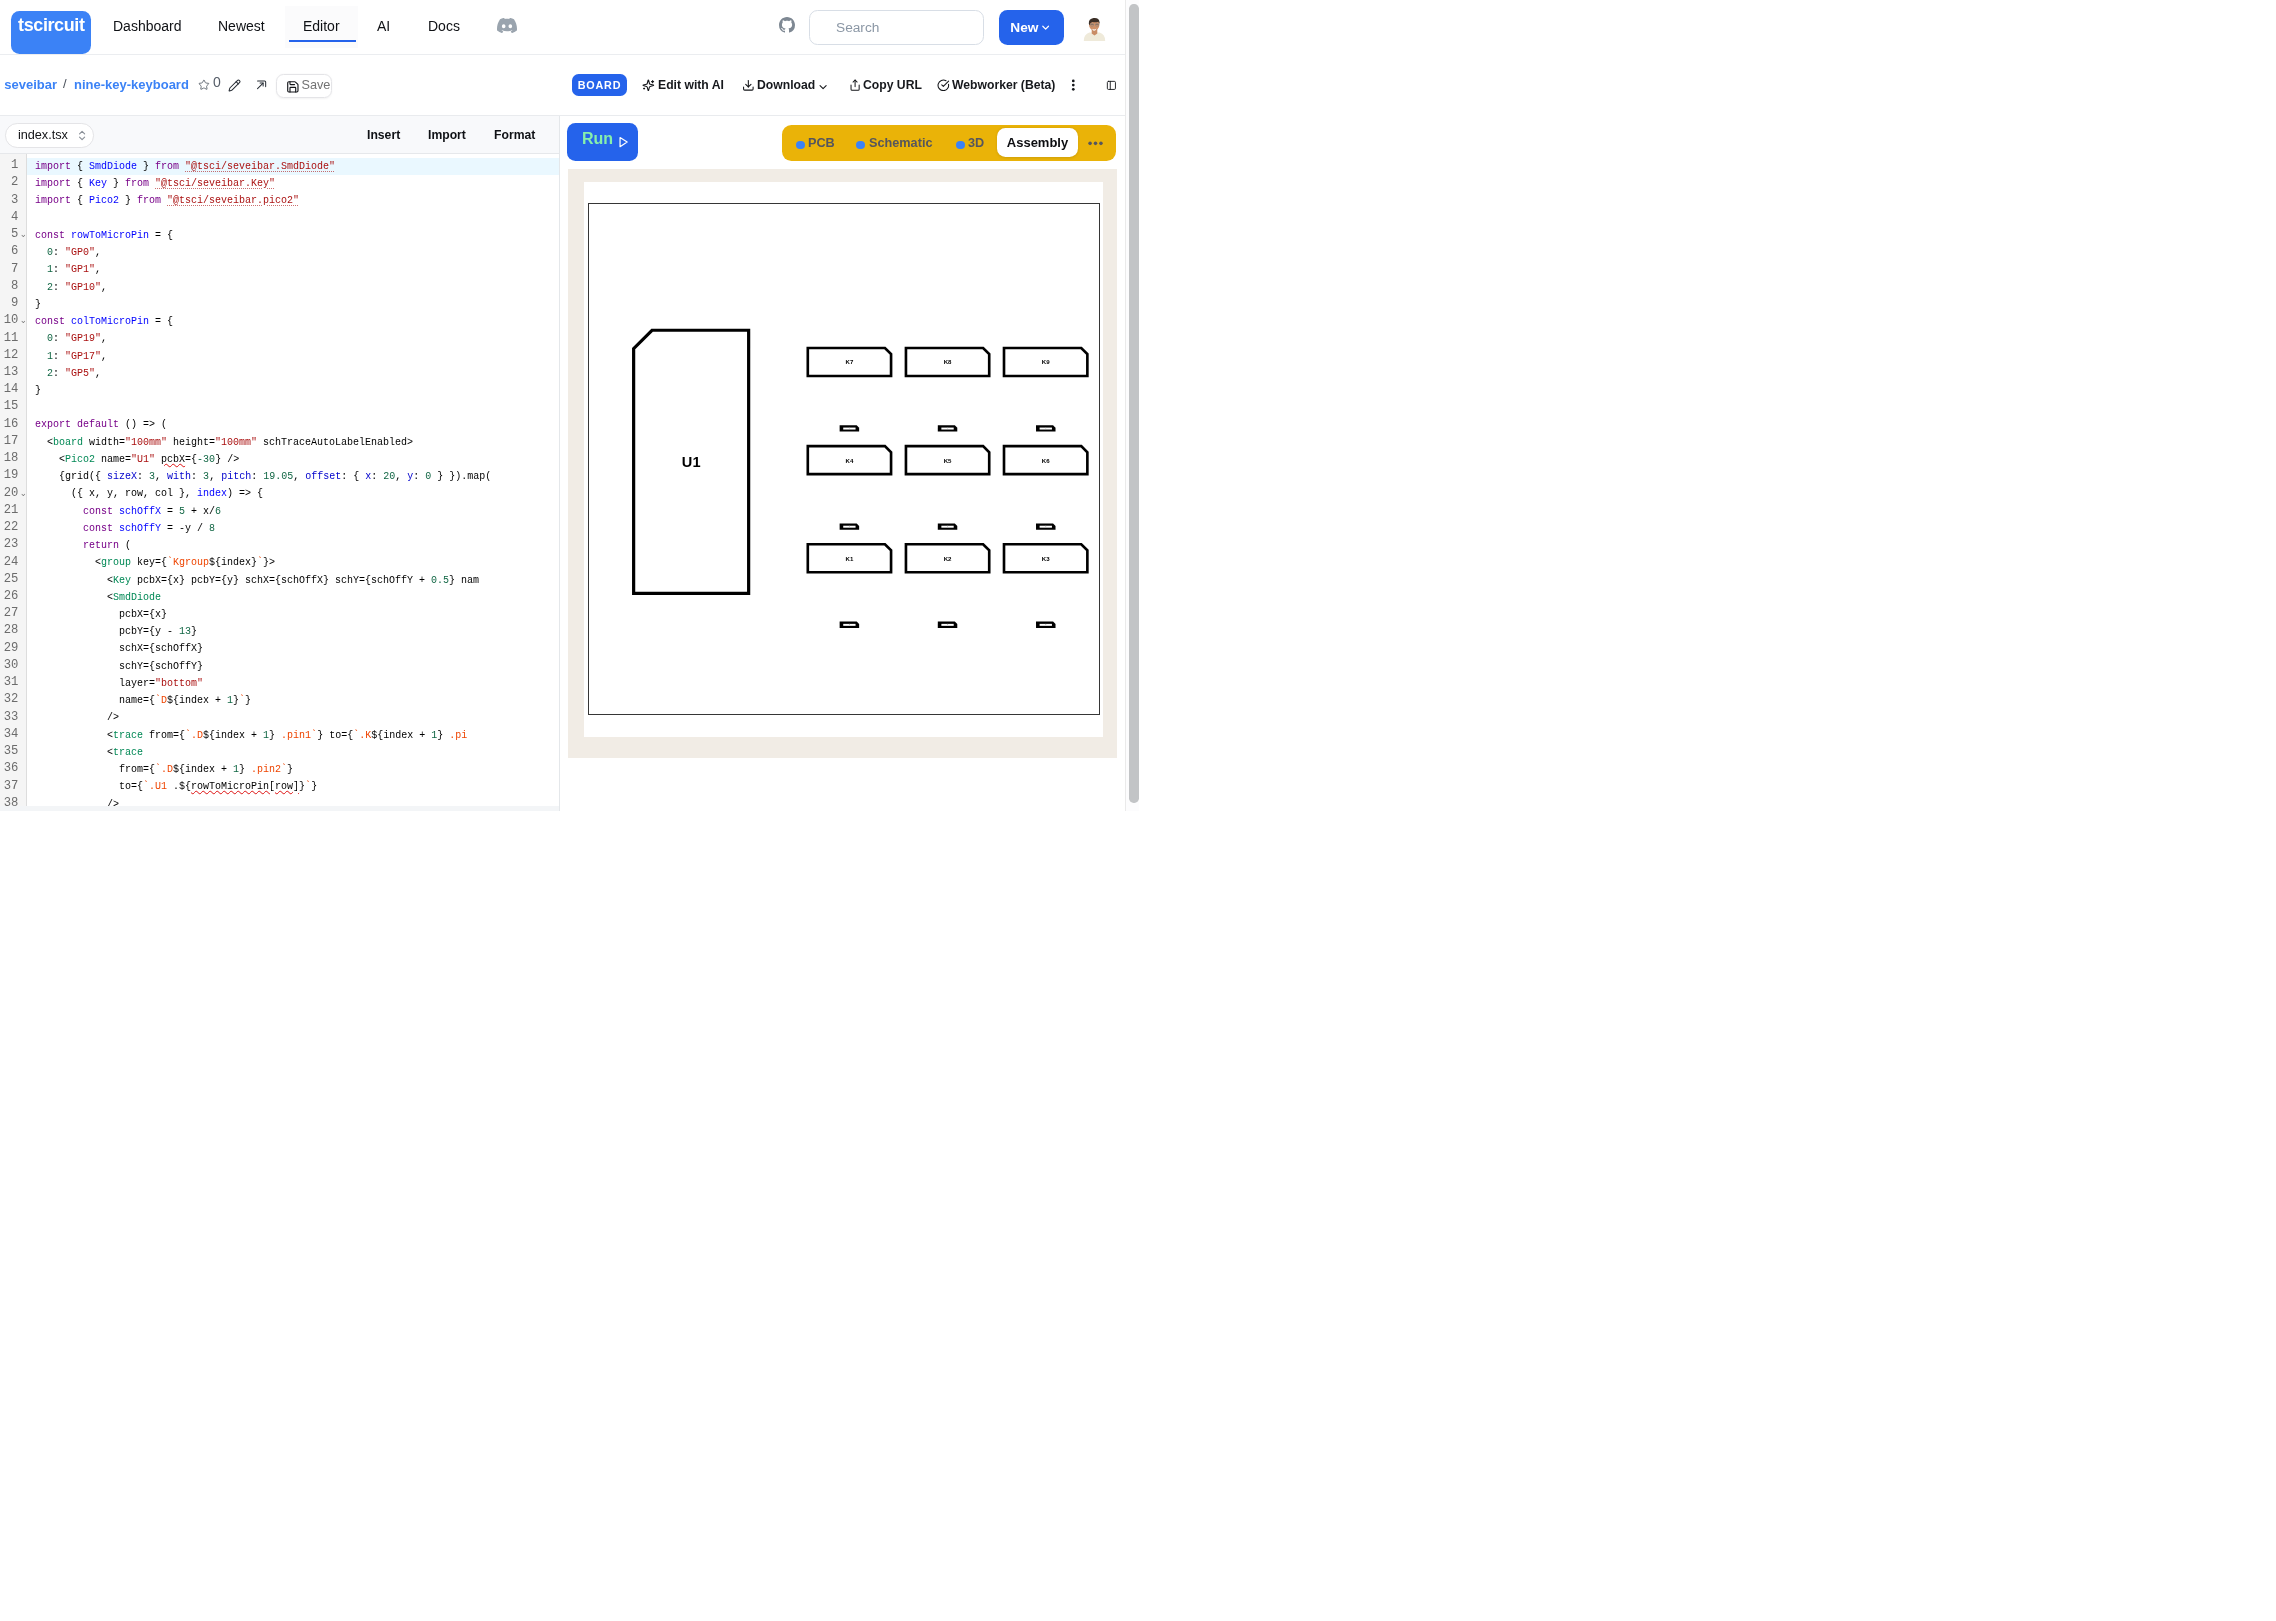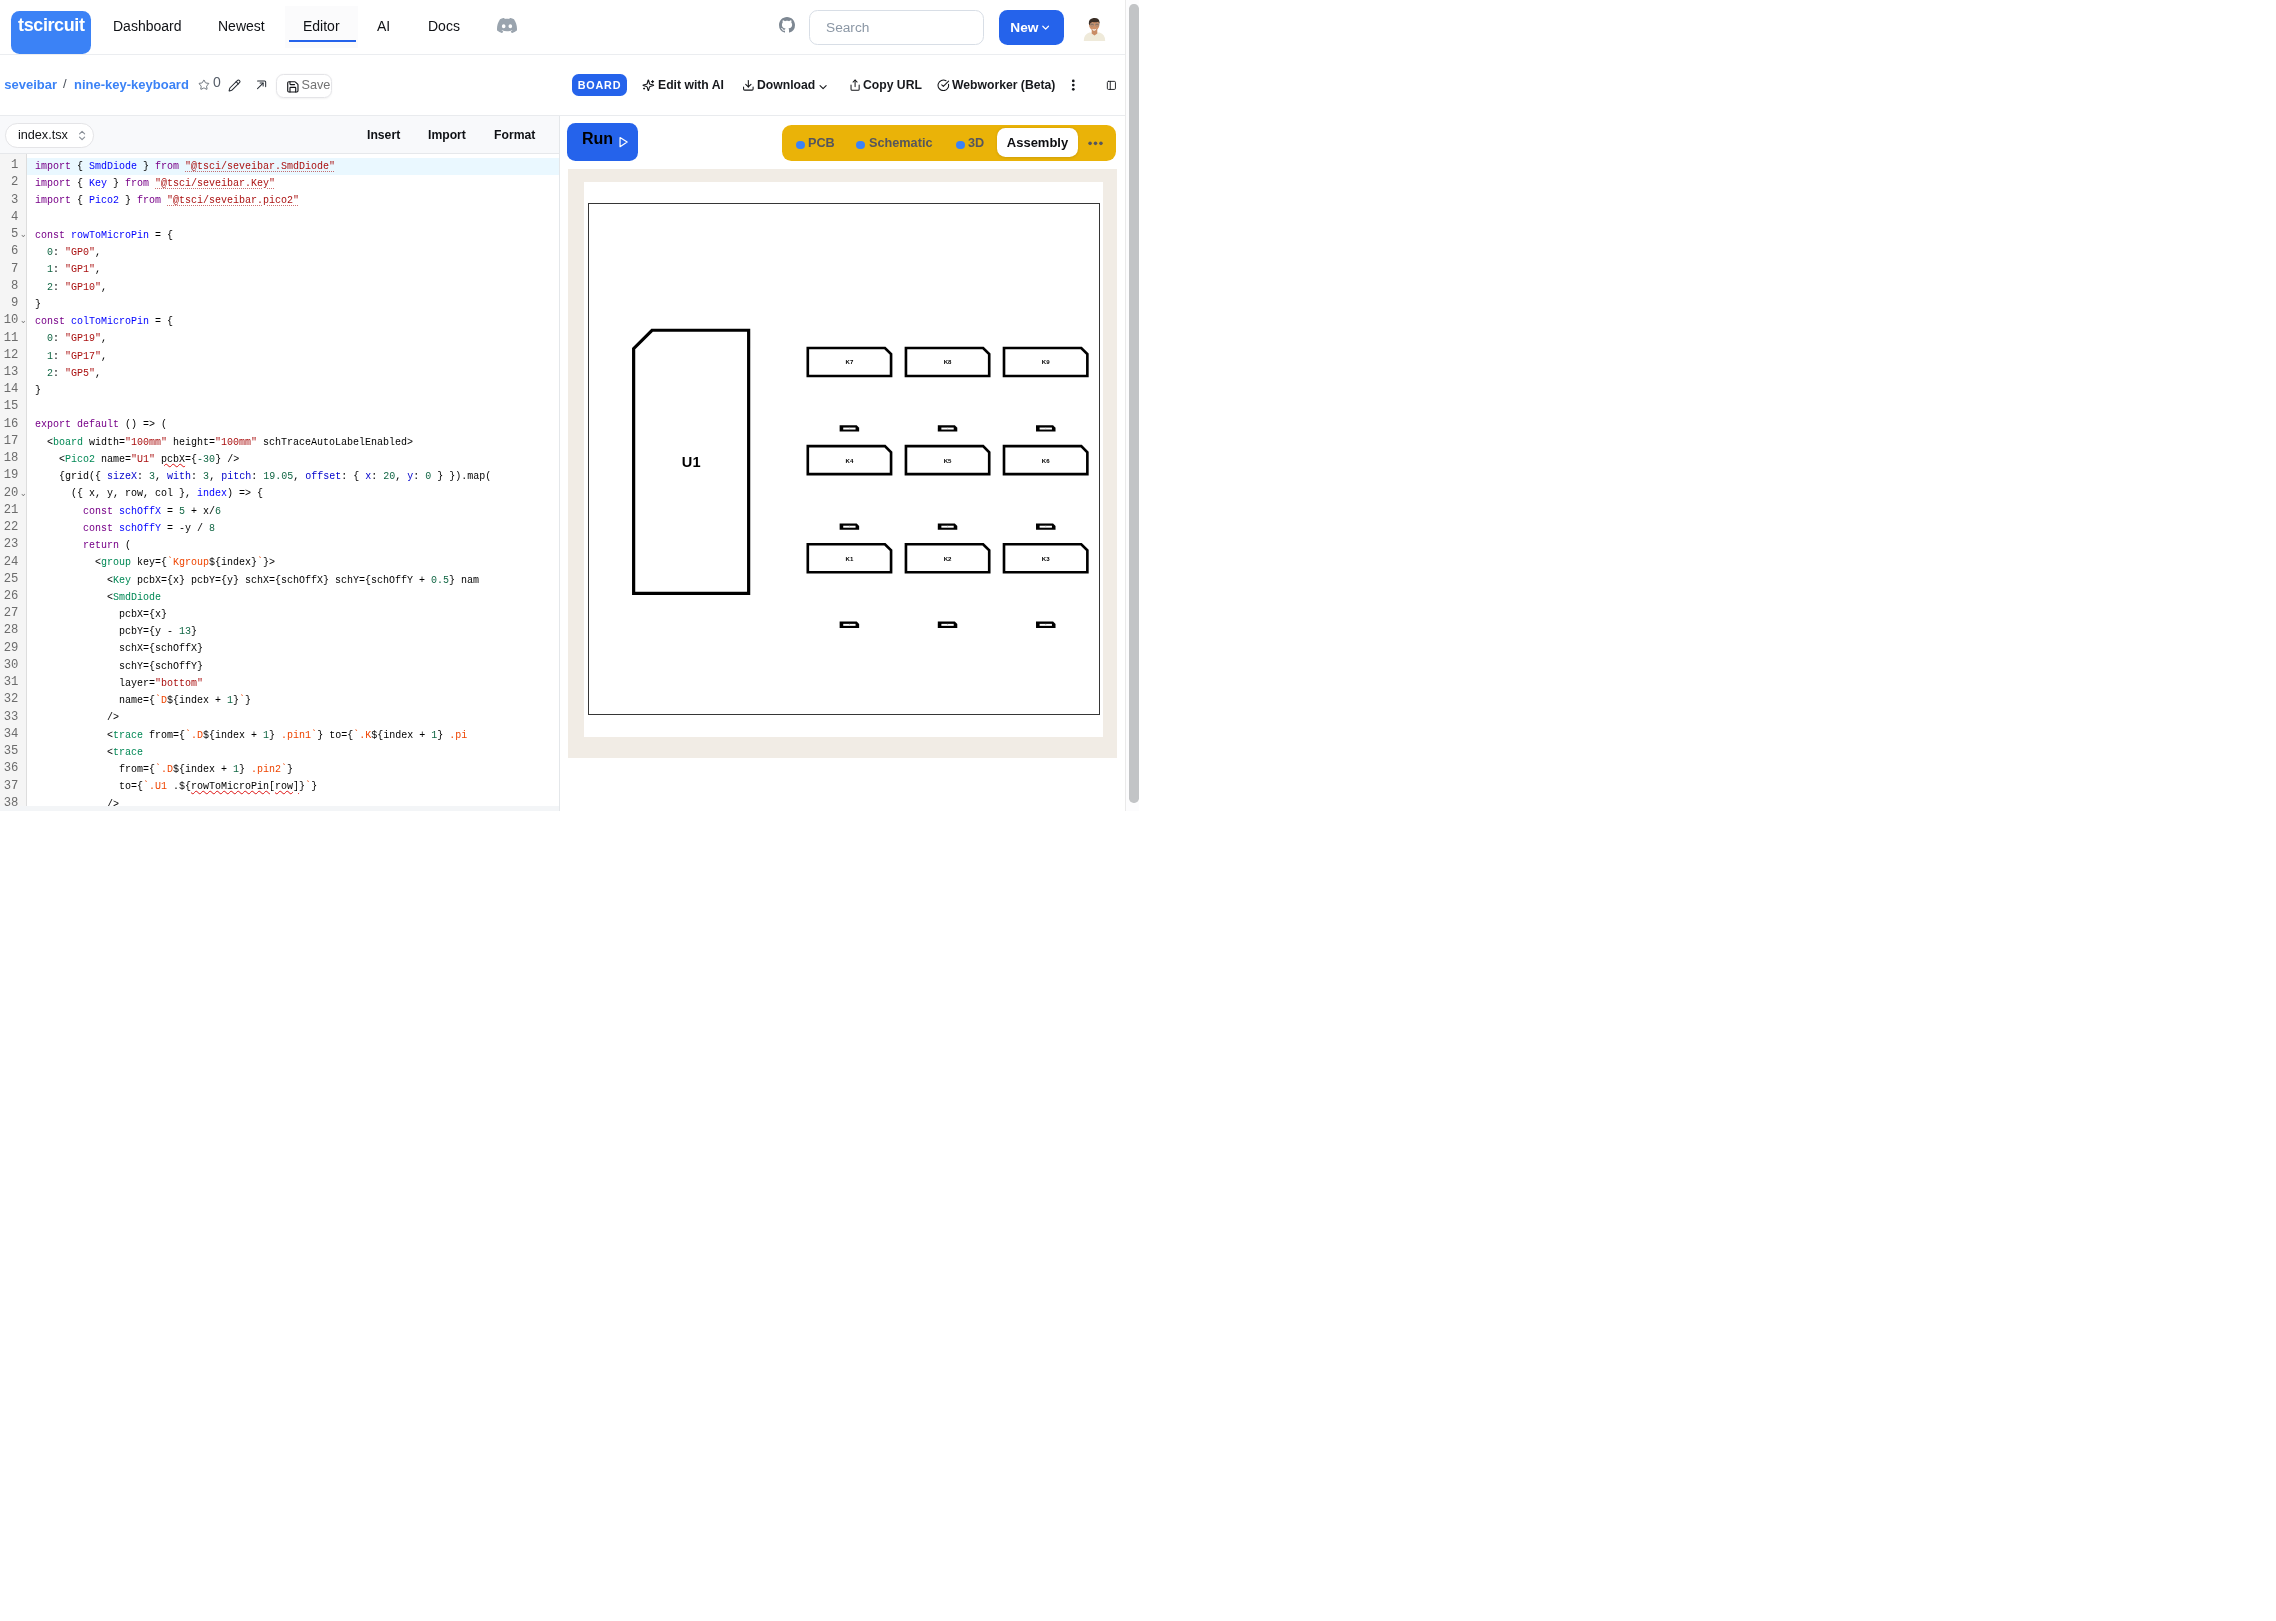--- a/index.html
+++ b/index.html
@@ -12,21 +12,21 @@
 #nav { position:absolute; left:0; top:0; width:1130px; height:55px; background:#fff;
   border-bottom:0.9px solid #ebedf0; }
 #logo { position:absolute; left:11.3px; top:10.8px; width:80px; height:43px; background:#3b82f6;
   border-radius:8.5px; color:#fff; font-weight:700; font-size:18px; text-align:center; line-height:28px; letter-spacing:-0.4px;}
 .navlink { position:absolute; top:0; height:53px; line-height:53px; font-size:14px; font-weight:500; color:#0f1115; }
 #tab-editor-bg { position:absolute; left:285px; top:5.6px; width:73px; height:42px; background:#fbfbfc; }
 #tab-editor-line { position:absolute; left:289px; top:40px; width:67px; height:2.4px; background:#2563eb; }
 
 
 #searchbox { position:absolute; left:809px; top:10px; width:175px; height:35px; border:0.9px solid #d8dee6;
-  border-radius:8.5px; color:#8b97a5; font-size:13.7px; line-height:34px; padding-left:16px; }
+  border-radius:8.5px; color:#8b97a5; font-size:13.7px; line-height:34px; padding-left:26px; }
 #newbtn { position:absolute; left:999px; top:10px; width:65px; height:35px; background:#2563eb; border-radius:8.5px;
   color:#fff; font-size:13.7px; font-weight:600; line-height:35px; padding-left:11.3px; }
 
 
 #phdr { position:absolute; left:0; top:55px; width:1130px; height:61px; background:#fff; border-bottom:0.9px solid #e9ebee; }
 .bc { color:#3b82f6; font-weight:700; font-size:13px; }
 #savebtn { position:absolute; left:276px; top:19px; width:56px; height:24px; border:0.9px solid #e4e4e7; border-radius:7.5px;
   box-shadow:0 0.9px 1.9px rgba(0,0,0,.05); font-size:12.7px; font-weight:400; color:#737373; }
 #board-badge { position:absolute; left:572px; top:19.3px; width:55px; height:22px; background:#2563eb; border-radius:6.6px;
   color:#fff; font-size:10.8px; font-weight:700; letter-spacing:0.8px; text-align:center; line-height:22px; }
@@ -296,21 +296,21 @@
   <div class="cl" style="top:551px">            /&gt;</div>
   <div class="cl" style="top:569px">            &lt;<span class="t">trace</span> from={<span class="o">`.D</span>${index + <span class="n">1</span>}<span class="o"> .pin1`</span>} to={<span class="o">`.K</span>${index + <span class="n">1</span>}<span class="o"> .pi</span></div>
   <div class="cl" style="top:586px">            &lt;<span class="t">trace</span></div>
   <div class="cl" style="top:603px">              from={<span class="o">`.D</span>${index + <span class="n">1</span>}<span class="o"> .pin2`</span>}</div>
   <div class="cl" style="top:620px">              to={<span class="o">`.U1 </span>.${<span class="sq">rowToMicroPin[row]</span>}<span class="o">`</span>}</div>
   <div class="cl" style="top:638px">            /&gt;</div>
 </div>
 <div id="hscroll"></div>
 
 <div id="runbtn">
-    <span style="position:absolute;left:15px;top:6.6px;color:#000000;font-size:16px;font-weight:600;">Run</span>
+    <span style="position:absolute;left:15px;top:6.6px;color:#86efac;font-size:16px;font-weight:600;">Run</span>
 <svg style="position:absolute;left:50px;top:12.7px" width="12.2" height="12.2" viewBox="0 0 24 24" fill="none" stroke="#fff" stroke-width="2.4" stroke-linejoin="round">
       <polygon points="6 3 20 12 6 21 6 3"></polygon>
     </svg>
   </div>
 <div id="viewtabs">
   <span class="dot" style="left:14px"></span>
     <span class="vt" style="left:26px">PCB</span>
   <span class="dot" style="left:74px"></span>
     <span class="vt" style="left:87px">Schematic</span>
   <span class="dot" style="left:174px"></span>

